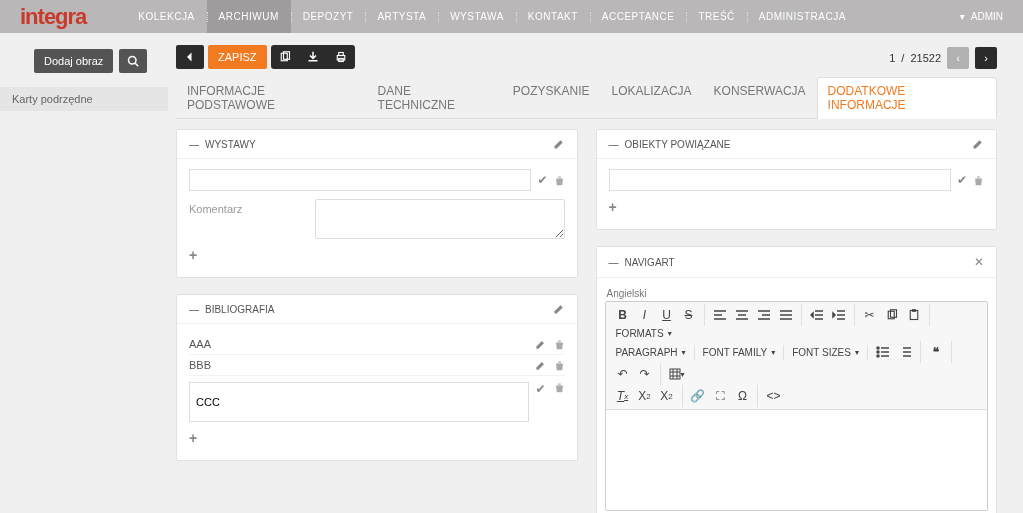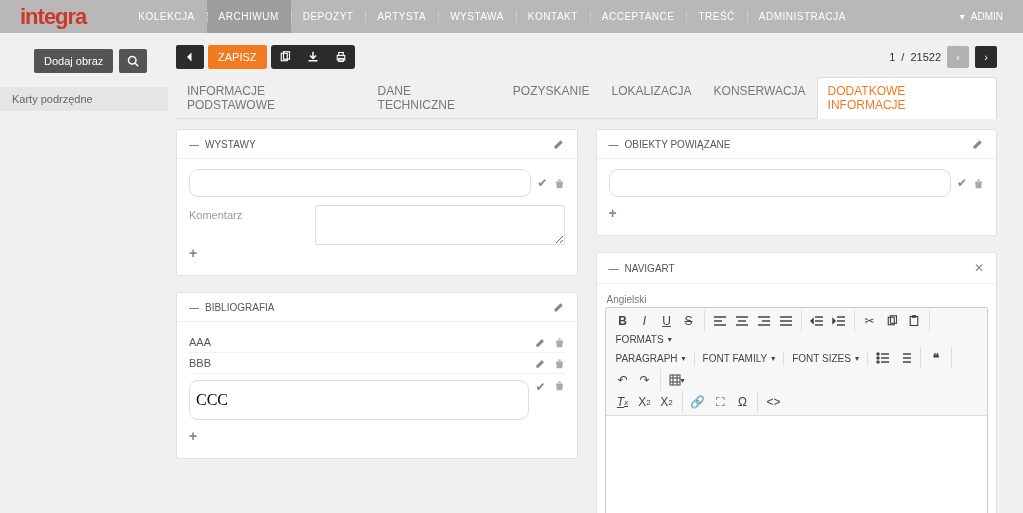--- a/index.html
+++ b/index.html
@@ -19,45 +19,45 @@
   .sidebar { width: 168px; padding: 16px 0 0 0; display: flex; flex-direction: column; }
   .side-actions { display: flex; gap: 6px; padding: 0 10px 14px 34px; }
   .btn { background: #555; color: #fff; border: none; border-radius: 2px; padding: 6px 10px; font-size: 11px; cursor: pointer; display: inline-flex; align-items: center; gap: 4px; }
   .btn.orange { background: #f27b21; }
   .btn.dark { background: #2b2b2b; }
   .btn.gray { background: #555454; }
   .btn.iconbtn { padding: 6px 8px; }
   .sidebar-label { background: #e5e5e5; padding: 6px 12px; font-size: 11px; color: #666; }
 
   .content { flex: 1; padding: 12px 26px 0 8px; overflow-y: auto; }
-  .toolbar { display: flex; justify-content: space-between; align-items: center; margin-bottom: 8px; }
+  .toolbar { display: flex; justify-content: space-between; align-items: flex-end; margin-bottom: 8px; }
   .toolbar-left { display: flex; gap: 4px; align-items: center; }
   .toolbar-left .group { display: flex; border-radius: 3px; overflow: hidden; }
   .toolbar-left .group .btn { border-radius: 0; }
   .pager { display: flex; align-items: center; gap: 6px; font-size: 11px; color: #333; }
   .pager .pgbtn { width: 22px; height: 22px; background: #b1b1b1; color: #fff; display:flex; align-items:center; justify-content:center; border-radius:2px; cursor:pointer; }
   .pager .pgbtn.dark { background:#2b2b2b; }
 
   .tabs { display: flex; border-bottom: 1px solid #ddd; margin-bottom: 10px; }
   .tab { padding: 6px 10px; font-size: 12px; color: #777; cursor: pointer; border: 1px solid transparent; border-bottom: none; }
   .tab.active { color: #f27b21; border-color: #ddd; background: #fff; margin-bottom: -1px; border-bottom: 1px solid #fff; border-radius: 3px 3px 0 0; }
 
   .cols { display: flex; gap: 18px; }
   .col { flex: 1; display: flex; flex-direction: column; gap: 16px; }
 
   .panel { background: #fff; border: 1px solid #e1e1e1; border-radius: 2px; }
   .panel-head { display: flex; align-items: center; justify-content: space-between; padding: 8px 12px; border-bottom: 1px solid #eee; }
   .panel-title { font-size: 10px; color: #555; display: flex; align-items: center; gap: 6px; }
   .panel-body { padding: 10px 12px 14px; }
 
   .inline-input { display: flex; align-items: center; gap: 6px; margin-bottom: 8px; }
-  .inline-input input[type=text] { flex: 1; border: 1px solid #ddd; border-radius: 9px; padding: 4px 6px; font-size: 16px; font-family: Liberation Serif, serif; }
+  .inline-input input[type=text] { flex: 1; border: 1px solid #ddd; border-radius: 0; padding: 4px 6px; font-size: 11px; }
   .icon-mini { color: #888; cursor: pointer; font-size: 12px; }
 
-  .form-row { display: flex; gap: 26px; }
+  .form-row { display: flex; margin-bottom: 8px; gap: 26px; }
   .form-row label { width: 100px; font-size: 11px; color: #999; padding-top: 4px; }
   .form-row textarea { flex: 1; border: 1px solid #ddd; border-radius: 2px; padding: 4px 6px; font-size: 11px; height: 40px; resize: vertical; }
 
   .add-row { color: #888; cursor: pointer; font-size: 14px; font-weight: bold; }
 
   .list-row { display: flex; align-items: center; justify-content: space-between; padding: 4px 0; border-bottom: 1px solid #f2f2f2; font-size: 11px; gap: 12px; }
   .list-row:last-of-type { border-bottom: none; }
   .list-row .row-actions { display: flex; gap: 8px; }
 
   

